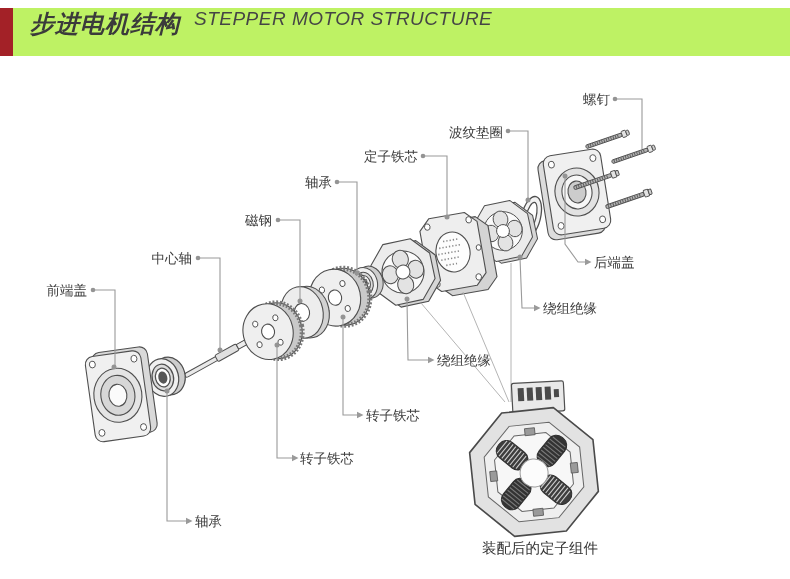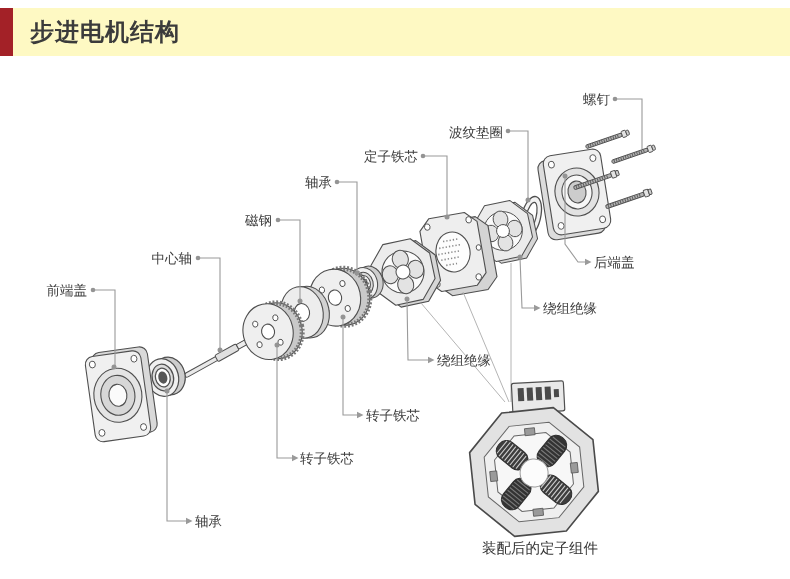--- a/index.html
+++ b/index.html
@@ -1,32 +1,33 @@
 <!DOCTYPE html>
 <html><head>
 <meta charset="utf-8">
 <style>
   html,body{margin:0;padding:0;background:#ffffff;}
   body{width:790px;height:579px;position:relative;overflow:hidden;
        font-family:"Liberation Sans",sans-serif;}
   .header{position:absolute;left:0;top:8px;width:790px;height:48px;
-          background:#fef9c3;display:flex;align-items:center;}
+          background:#bef264;display:flex;font-style:italic;}
   .accent{width:13px;height:48px;background:#a32127;flex:0 0 auto;}
   .t-zh{font-size:24px;font-weight:700;color:#3b3b3b;margin-left:17px;letter-spacing:1px;}
   .t-en{font-size:19px;font-weight:500;color:#454545;margin-left:14px;letter-spacing:.5px;}
   svg{position:absolute;left:0;top:0;}
   text{font-family:"Liberation Sans",sans-serif;font-size:13.5px;fill:#3d3d3d;}
   text.caption{font-size:14.5px;fill:#333;}
 </style>
 </head>
 <body>
 
 <div class="header">
   <div class="accent"></div>
   <span class="t-zh">步进电机结构</span>
+  <span class="t-en">STEPPER MOTOR STRUCTURE</span>
 </div>
 
 <svg width="790" height="579" viewBox="0 0 790 579">
   <defs>
     <g id="screw">
       <rect x="0" y="-1.8" width="38" height="3.6" rx="1.5" fill="#b3b3b3" stroke="#4f4f4f" stroke-width="0.9"></rect>
       <line x1="2" y1="0" x2="35" y2="0" stroke="#5f5f5f" stroke-width="3" stroke-dasharray="1 1.4"></line>
       <rect x="38" y="-3.3" width="4.6" height="6.6" rx="1" fill="#e3e3e3" stroke="#4f4f4f" stroke-width="0.9"></rect>
       <rect x="42.6" y="-2.5" width="2.8" height="5" rx="1" fill="#cfcfcf" stroke="#4f4f4f" stroke-width="0.9"></rect>
     </g>

